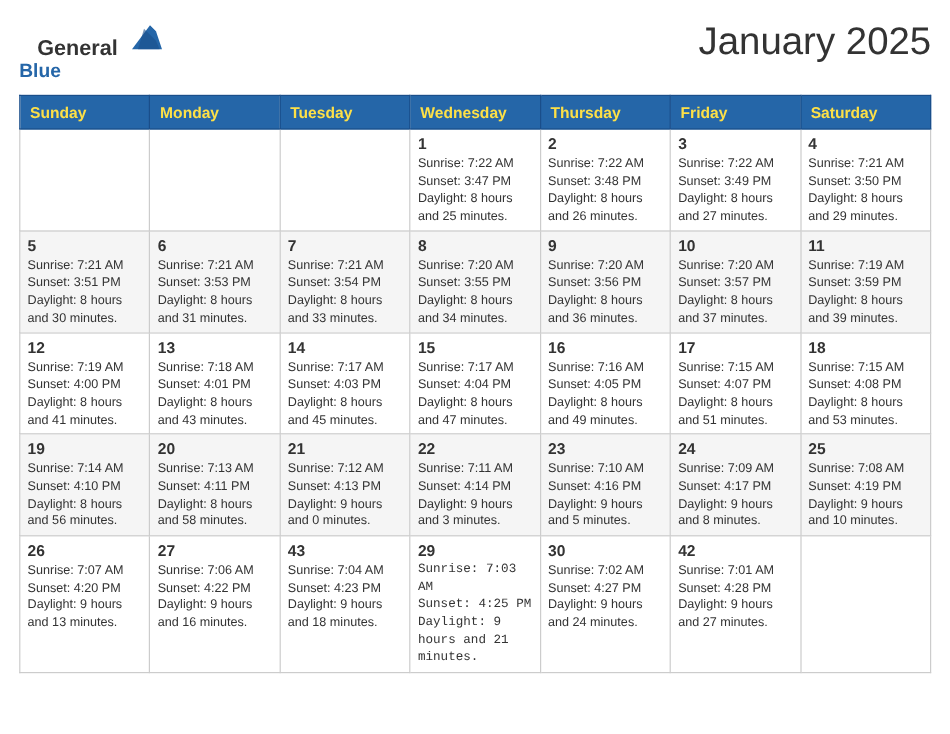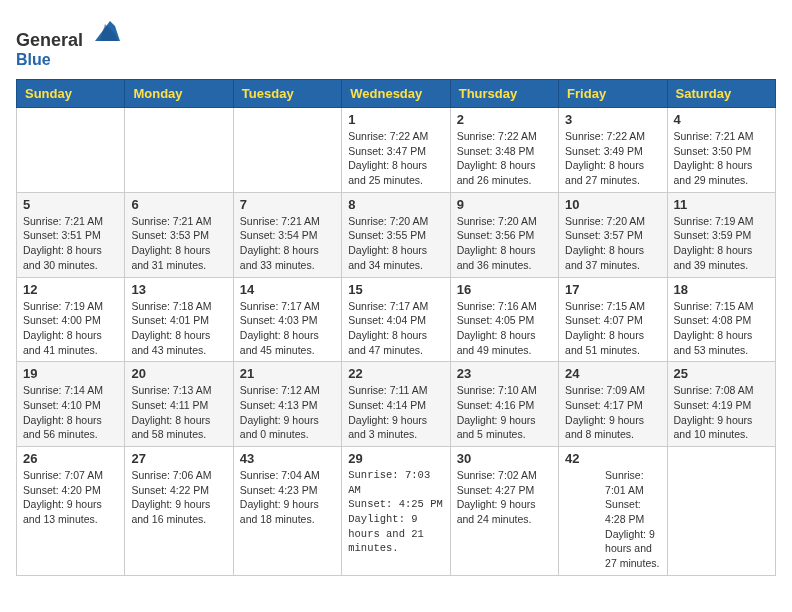--- a/index.html
+++ b/index.html
@@ -17,20 +17,21 @@
       margin-bottom: 10px;
     }
     .logo {
       display: flex;
       align-items: center;
     }
     .logo-text-general {
       font-size: 18px;
       font-weight: bold;
       color: #333;
+      margin-left: 15px;
     }
     .logo-text-blue {
       font-size: 16px;
       font-weight: bold;
       color: #2566a8;
     }
     .logo-icon {
       width: 30px;
       height: 30px;
       margin-left: 2px;
@@ -96,20 +97,21 @@
       <span class="logo-text-general">General</span>
       <svg class="logo-icon" viewBox="0 0 30 30" xmlns="http://www.w3.org/2000/svg">
         <polygon points="5,25 20,5 30,15 25,10 30,25" fill="#2566a8"></polygon>
         <polygon points="15,8 25,18 28,25 10,25" fill="#1a4e8a" opacity="0.6"></polygon>
       </svg>
       <br>
       <span class="logo-text-blue">Blue</span>
     </div>
   </div>
   <div class="title-block">
+    <div class="month-title">January 2025</div>
   </div>
 </div>
 
 <table class="calendar">
   <thead>
     <tr>
     <th>Sunday</th>
         <th>Monday</th>
         <th>Tuesday</th>
         <th>Wednesday</th>
@@ -306,20 +308,20 @@
 Daylight: 9 hours and 21 minutes.</div>
         </td>
         <td>
           <span class="day-number">30</span>
           <div class="day-info" style="white-space: pre-line;">Sunrise: 7:02 AM
 Sunset: 4:27 PM
 Daylight: 9 hours and 24 minutes.</div>
         </td>
         <td>
           <span class="day-number">42</span>
-          <div class="day-info" style="white-space: pre-line; margin-left: 40px;">Sunrise: 7:01 AM
+          <div class="day-info" style="white-space: pre-line;">Sunrise: 7:01 AM
 Sunset: 4:28 PM
 Daylight: 9 hours and 27 minutes.</div>
         </td>
         <td class="empty-cell"></td>
       </tr>
     </tbody>
 </table>
 
 </body></html>

